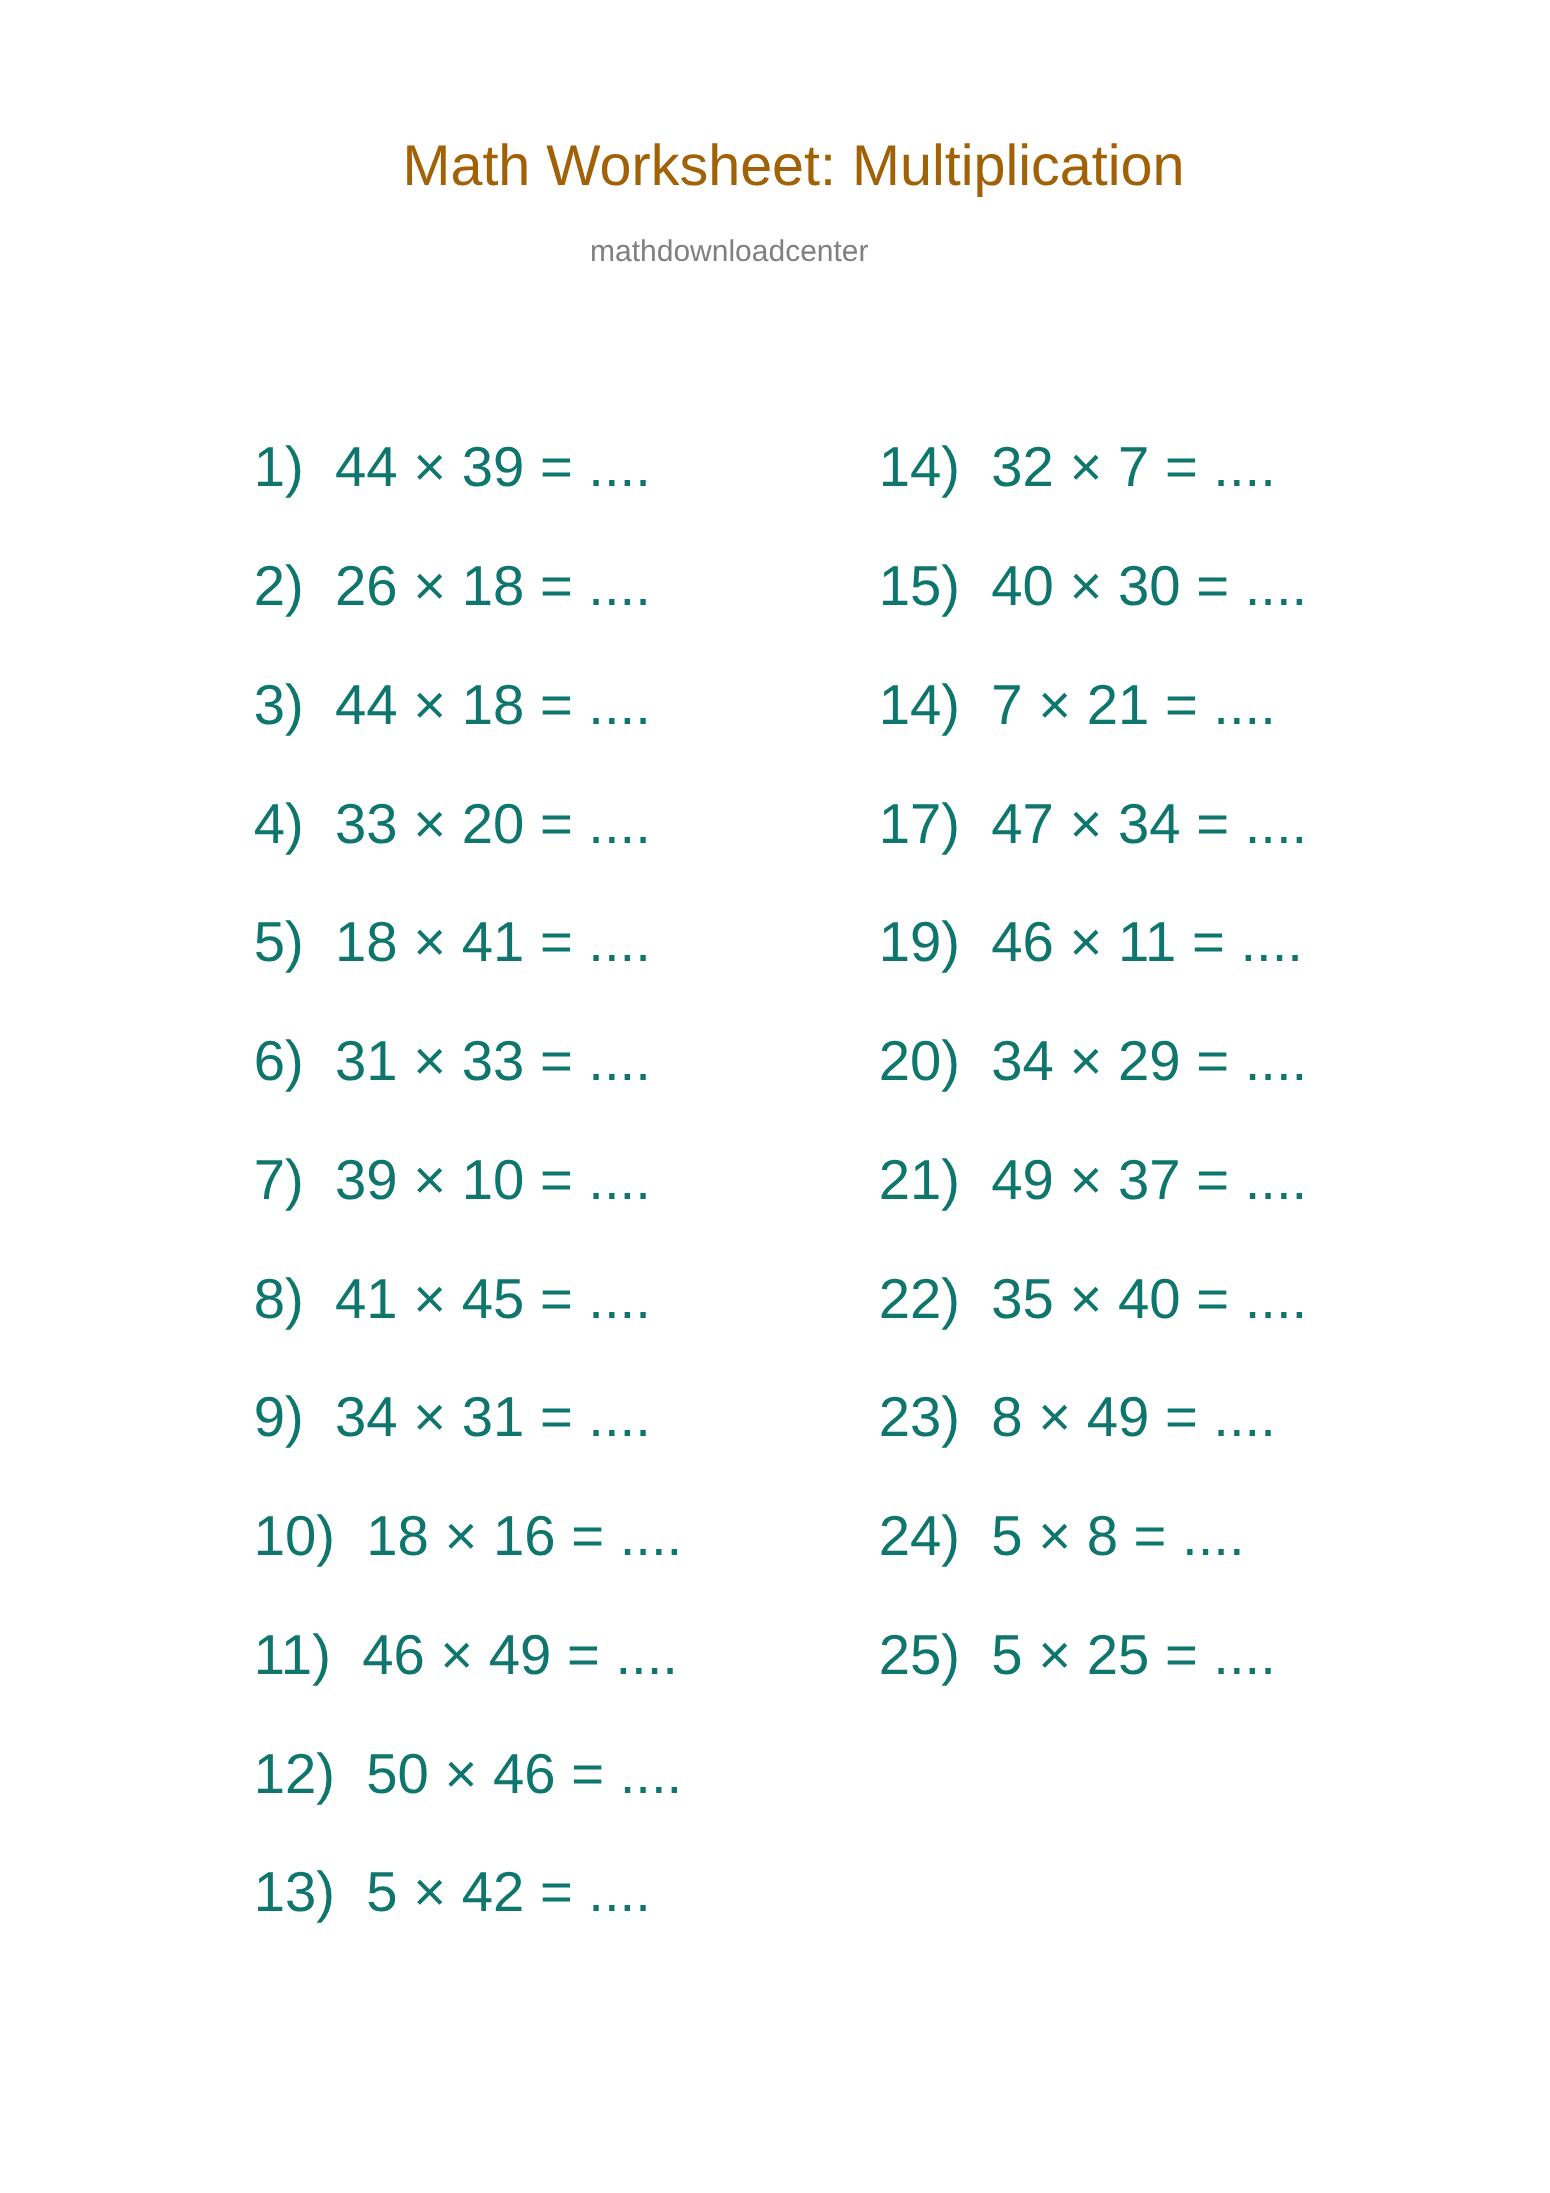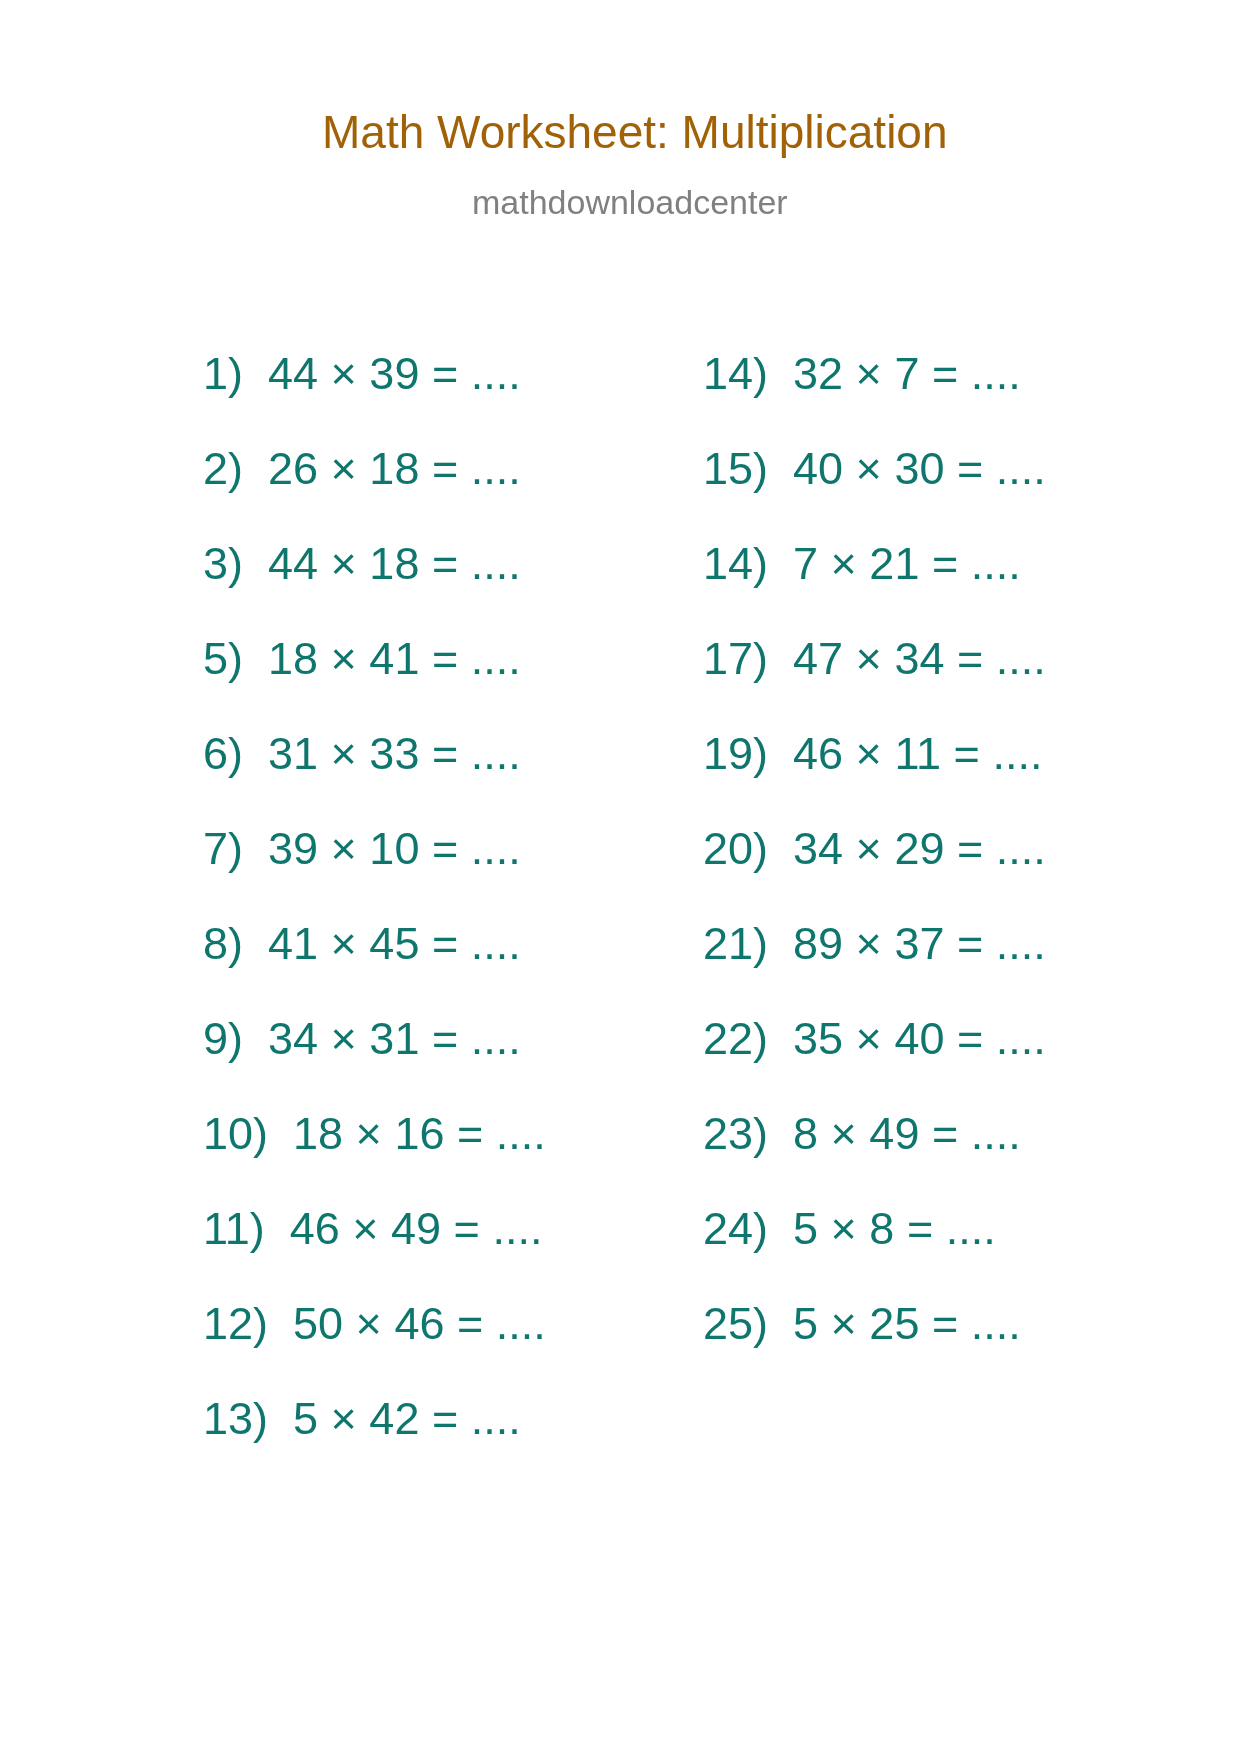--- a/index.html
+++ b/index.html
@@ -23,21 +23,21 @@
       line-height: 68px;
       white-space: nowrap;
       color: #a16207;
       margin: 0;
       font-weight: normal;
     }
     .subtitle {
       position: absolute;
       left: 472px;
       top: 182px;
-      font-size: 34px;
+      font-size: 24px;
       line-height: 40px;
       white-space: nowrap;
       color: #808080;
     }
     .column {
       position: absolute;
       top: 326px;
       margin: 0;
       padding: 0;
       list-style: none;
@@ -55,36 +55,37 @@
 </head>
 <body>
 
 <h1 class="title">Math Worksheet: Multiplication</h1>
 <div class="subtitle">mathdownloadcenter</div>
 
 <ul class="column left">
   <li class="problem">1)  44 × 39 = ....</li>
   <li class="problem">2)  26 × 18 = ....</li>
   <li class="problem">3)  44 × 18 = ....</li>
+  <li class="problem">4)  33 × 20 = ....</li>
   <li class="problem">5)  18 × 41 = ....</li>
   <li class="problem">6)  31 × 33 = ....</li>
   <li class="problem">7)  39 × 10 = ....</li>
   <li class="problem">8)  41 × 45 = ....</li>
   <li class="problem">9)  34 × 31 = ....</li>
   <li class="problem">10)  18 × 16 = ....</li>
   <li class="problem">11)  46 × 49 = ....</li>
   <li class="problem">12)  50 × 46 = ....</li>
   <li class="problem">13)  5 × 42 = ....</li>
 </ul>
 
 <ul class="column right">
   <li class="problem">14)  32 × 7 = ....</li>
   <li class="problem">15)  40 × 30 = ....</li>
   <li class="problem">14)  7 × 21 = ....</li>
   <li class="problem">17)  47 × 34 = ....</li>
   <li class="problem">19)  46 × 11 = ....</li>
   <li class="problem">20)  34 × 29 = ....</li>
-  <li class="problem">21)  89 × 37 = ....</li>
+  <li class="problem">21)  49 × 37 = ....</li>
   <li class="problem">22)  35 × 40 = ....</li>
   <li class="problem">23)  8 × 49 = ....</li>
   <li class="problem">24)  5 × 8 = ....</li>
   <li class="problem">25)  5 × 25 = ....</li>
 </ul>
 
 </body></html>

